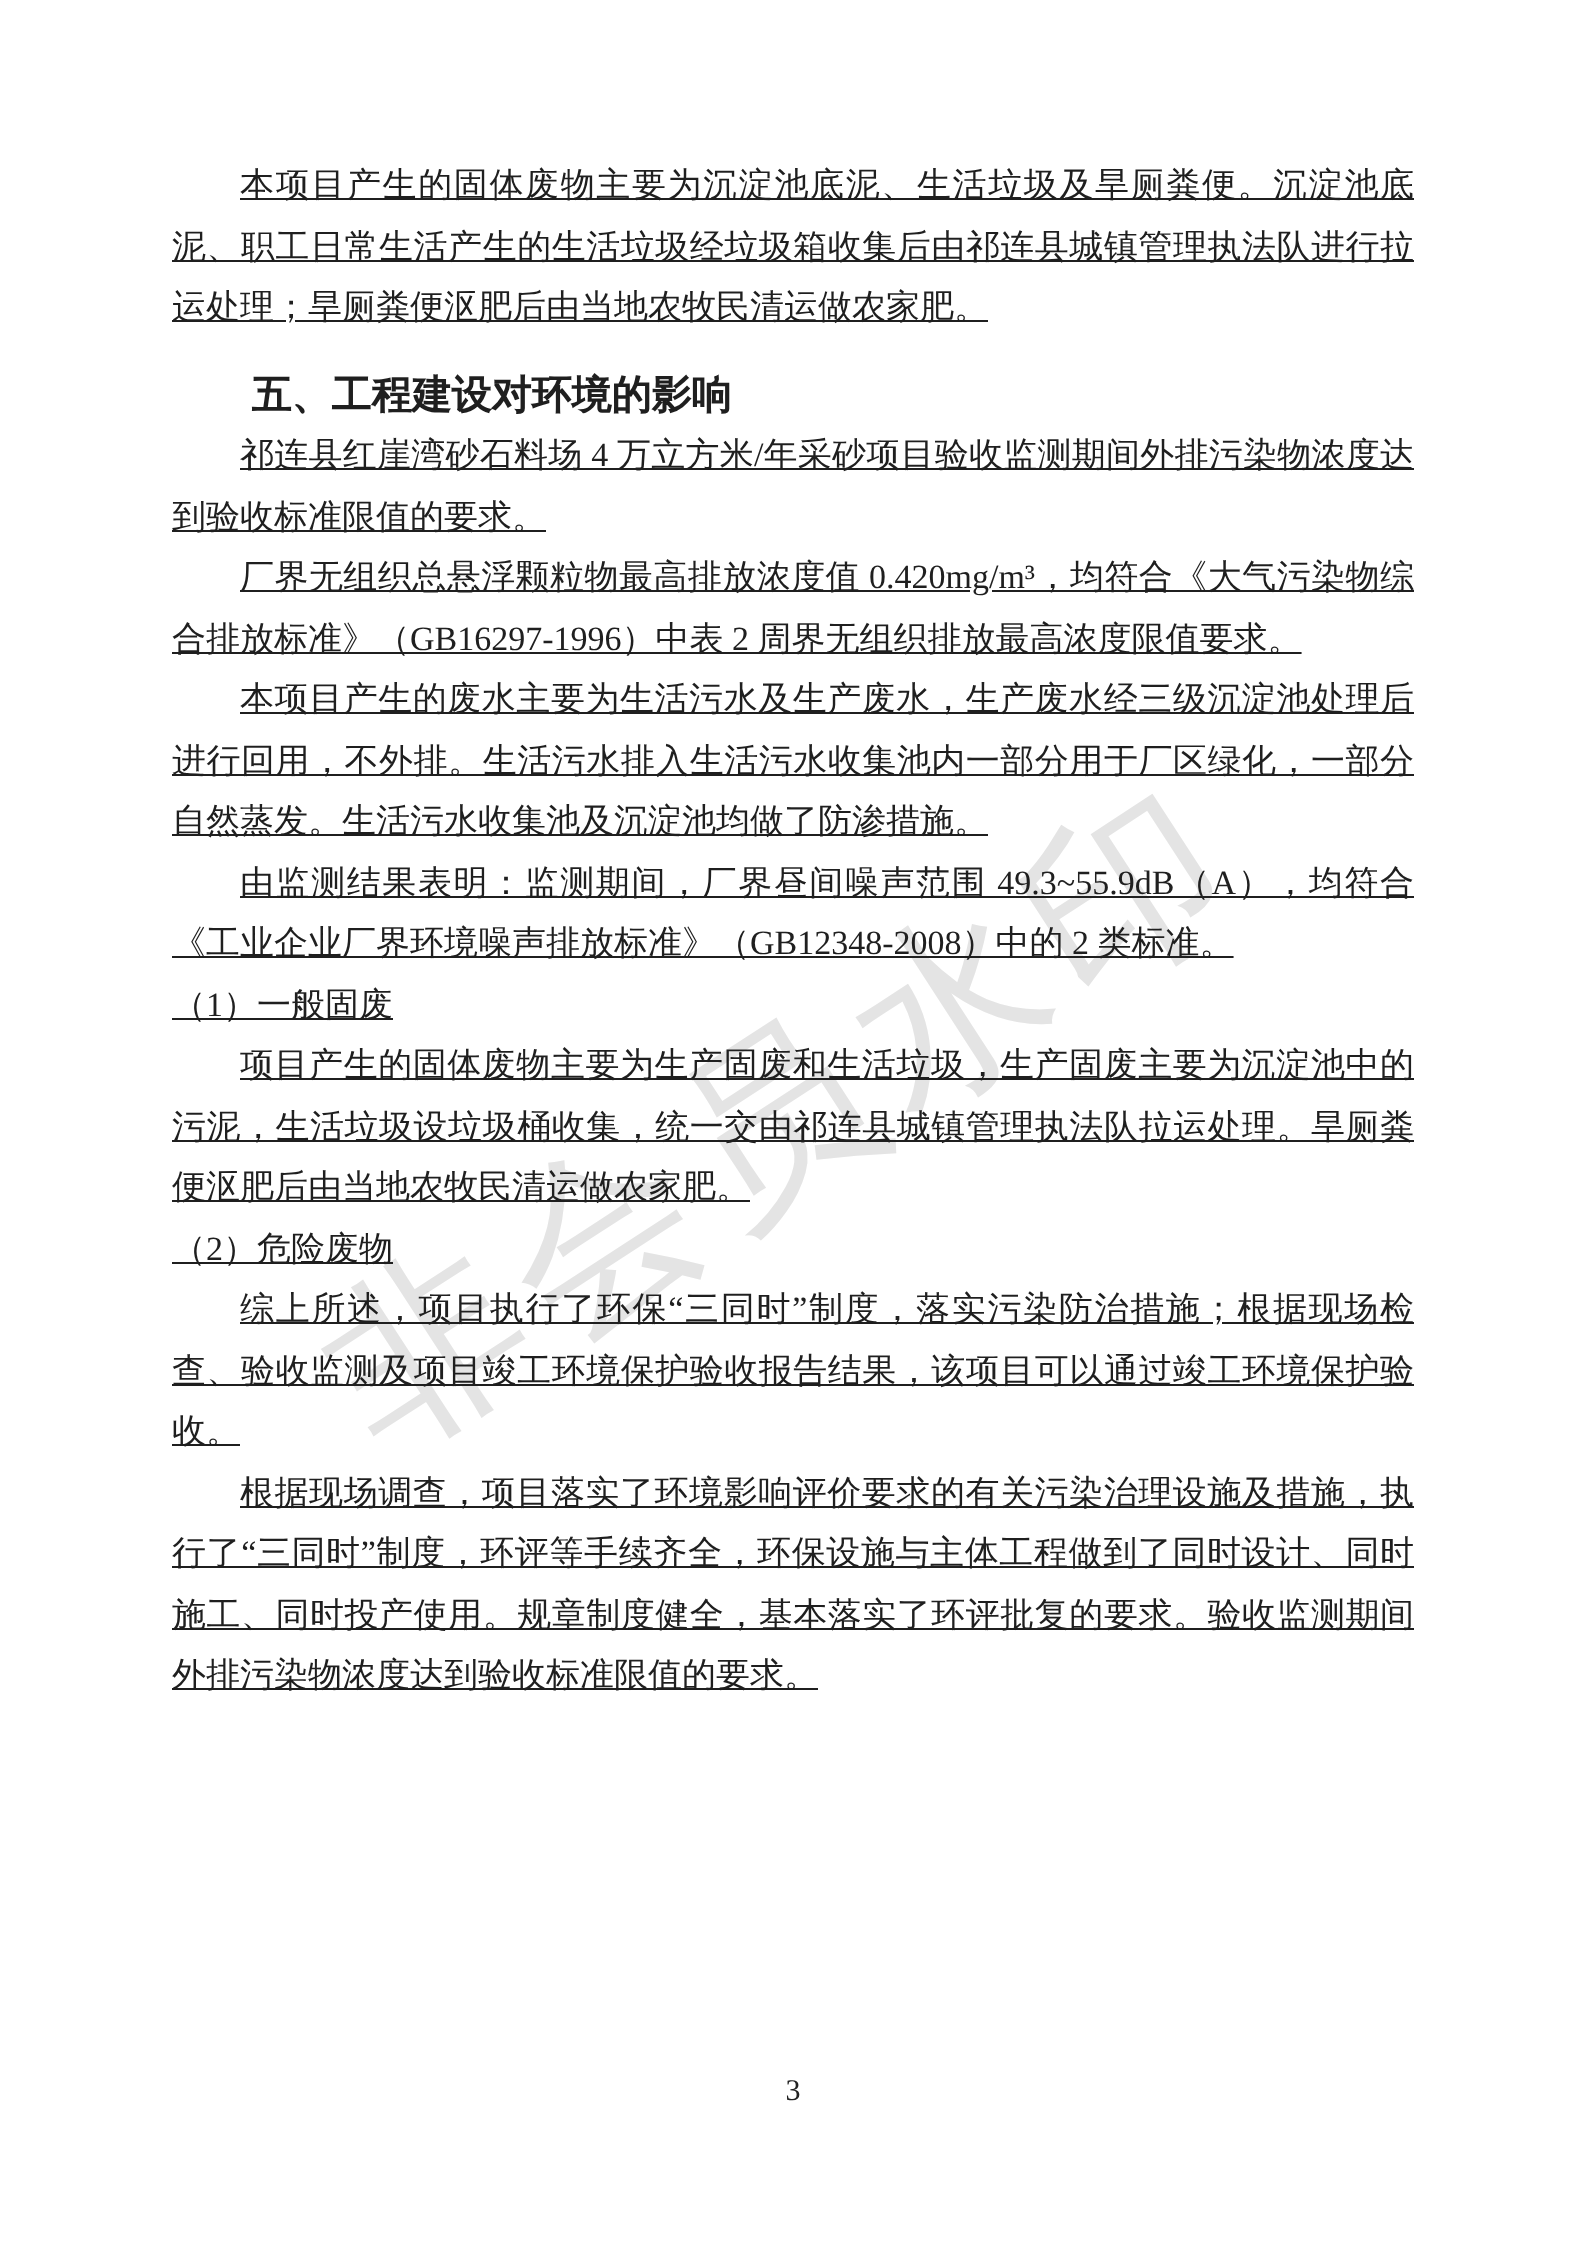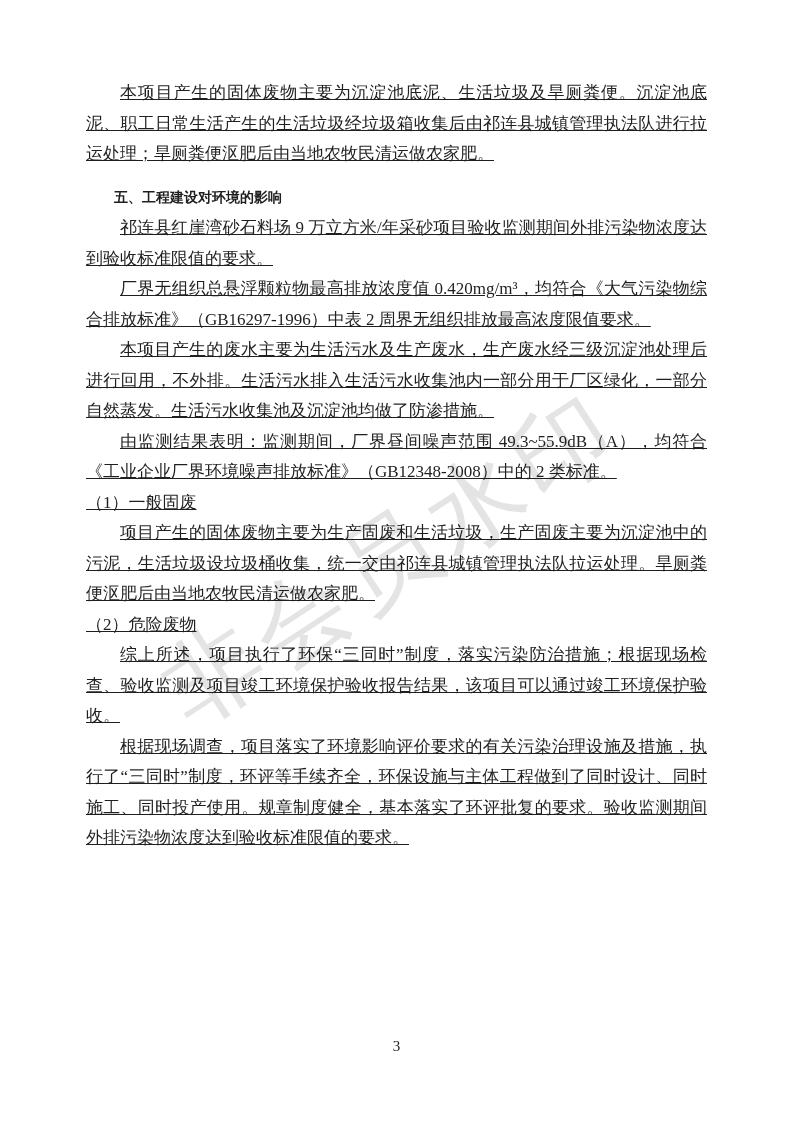--- a/index.html
+++ b/index.html
@@ -40,21 +40,21 @@
     line-height: 30.5px;
     text-align: justify;
   }
   .para {
     margin: 0;
     text-indent: 2em;
     text-decoration: underline;
   }
   .heading {
     margin: 13px 0 0 0;
-    font-size: 14px;
+    font-size: 20px;
     font-weight: bold;
     text-indent: 2em;
     line-height: 30.5px;
   }
   .subhead {
     margin: 0;
     text-indent: 0;
   }
   .page-number {
     position: absolute;
@@ -73,21 +73,21 @@
 <div class="page">
 
   <div class="watermark">非会员水印</div>
 
   <main class="content">
 
     <p class="para">本项目产生的固体废物主要为沉淀池底泥、生活垃圾及旱厕粪便。沉淀池底泥、职工日常生活产生的生活垃圾经垃圾箱收集后由祁连县城镇管理执法队进行拉运处理；旱厕粪便沤肥后由当地农牧民清运做农家肥。</p>
 
     <h3 class="heading">五、工程建设对环境的影响</h3>
 
-    <p class="para">祁连县红崖湾砂石料场 9 万立方米/年采砂项目验收监测期间外排污染物浓度达到验收标准限值的要求。</p>
+    <p class="para">祁连县红崖湾砂石料场 4 万立方米/年采砂项目验收监测期间外排污染物浓度达到验收标准限值的要求。</p>
 
     <p class="para">厂界无组织总悬浮颗粒物最高排放浓度值 0.420mg/m³，均符合《大气污染物综合排放标准》（GB16297-1996）中表 2 周界无组织排放最高浓度限值要求。</p>
 
     <p class="para">本项目产生的废水主要为生活污水及生产废水，生产废水经三级沉淀池处理后进行回用，不外排。生活污水排入生活污水收集池内一部分用于厂区绿化，一部分自然蒸发。生活污水收集池及沉淀池均做了防渗措施。</p>
 
     <p class="para">由监测结果表明：监测期间，厂界昼间噪声范围 49.3~55.9dB（A），均符合《工业企业厂界环境噪声排放标准》（GB12348-2008）中的 2 类标准。</p>
 
     <p class="para subhead">（1）一般固废</p>
 
     <p class="para">项目产生的固体废物主要为生产固废和生活垃圾，生产固废主要为沉淀池中的污泥，生活垃圾设垃圾桶收集，统一交由祁连县城镇管理执法队拉运处理。旱厕粪便沤肥后由当地农牧民清运做农家肥。</p>

